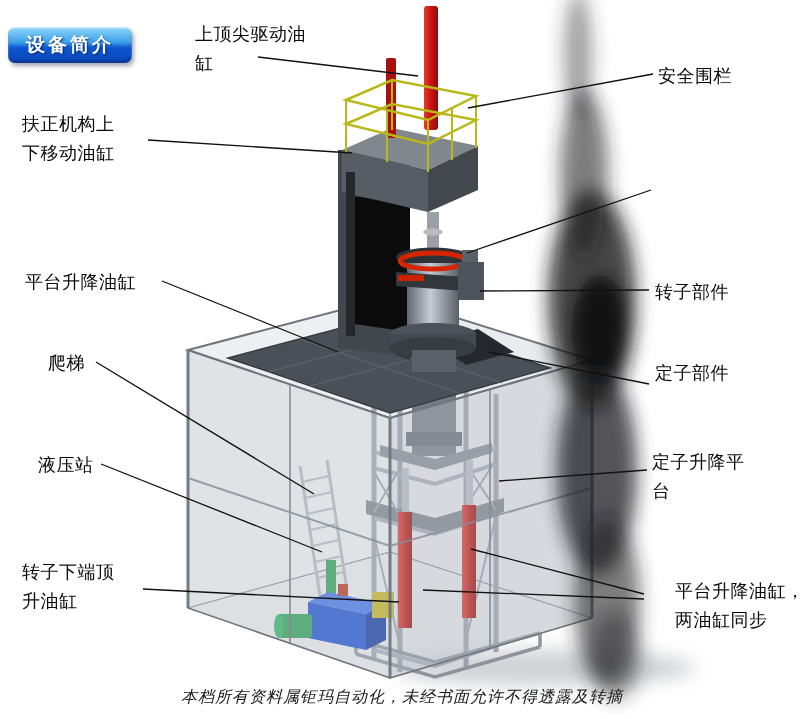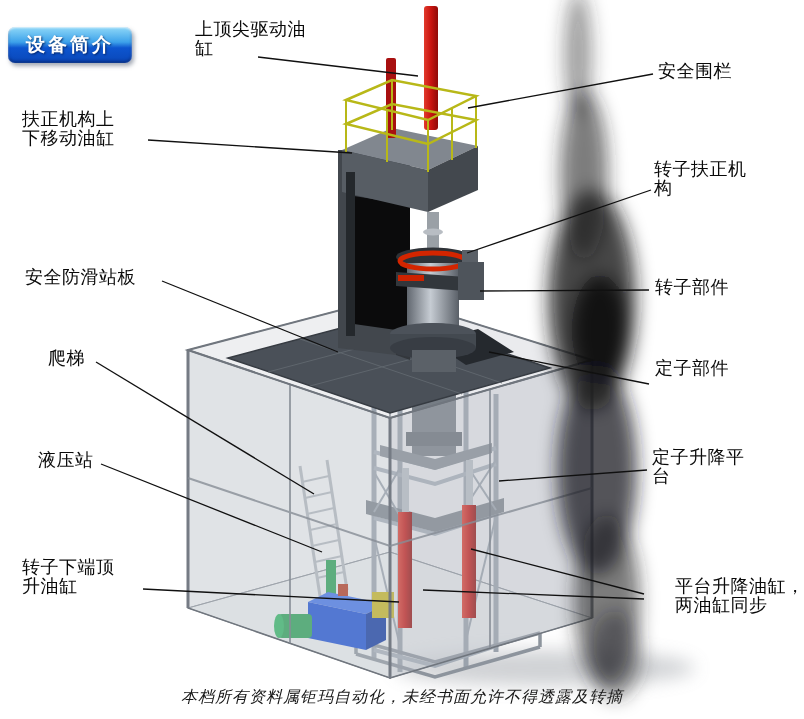--- a/index.html
+++ b/index.html
@@ -1,20 +1,20 @@
 <!DOCTYPE html>
 <html><head>
 <meta charset="utf-8">
 <style>
   *{margin:0;padding:0;box-sizing:border-box;}
   html,body{width:804px;height:719px;}
   body{background:#ffffff;font-family:"Liberation Sans","DejaVu Sans",sans-serif;}
   #stage{position:relative;width:804px;height:719px;background:#ffffff;overflow:hidden;}
   .scene{position:absolute;left:0;top:0;}
-  .callout{position:absolute;font-size:18px;line-height:19px;color:#0a0a0a;letter-spacing:0.5px;}
+  .callout{position:absolute;font-size:18px;line-height:29px;color:#0a0a0a;letter-spacing:0.5px;}
   .nowrap{white-space:nowrap;}
   .badge{position:absolute;left:8px;top:27px;width:124px;height:36px;border-radius:7px;
     background:linear-gradient(180deg,#8fd8f8 0%,#3da2ea 42%,#0d55cf 58%,#0a47b8 100%);
     box-shadow:2px 3px 4px rgba(90,100,120,.55), inset 0 1px 2px rgba(255,255,255,.75), inset 0 -2px 3px rgba(0,25,90,.55);
     display:flex;align-items:center;justify-content:center;}
   .badge span{color:#ffffff;font-size:19px;font-weight:bold;letter-spacing:3px;
     text-shadow:1px 1px 2px rgba(0,30,90,.85);}
   .footer{position:absolute;left:0;right:0;top:687px;text-align:center;font-size:16px;color:#161616;letter-spacing:1px;font-style:italic;}
 </style>
 </head>
@@ -220,22 +220,21 @@
     </g>
   </svg>
 
   <div class="badge">
     <span>设备简介</span>
   </div>
 
   <div class="callout" style="left:195px;top:20px;width:116px;">上顶尖驱动油缸</div>
   <div class="callout nowrap" style="left:658px;top:62px;">安全围栏</div>
   <div class="callout" style="left:22px;top:110px;width:96px;">扶正机构上下移动油缸</div>
-  <div class="callout" style="left:654px;top:160px;width:96px;">转子扶正机构</div>
-  <div class="callout nowrap" style="left:25px;top:268px;">安全防滑站板</div>
+  <div class="callout nowrap" style="left:25px;top:268px;">平台升降油缸</div>
   <div class="callout nowrap" style="left:655px;top:278px;">转子部件</div>
   <div class="callout nowrap" style="left:48px;top:349px;">爬梯</div>
   <div class="callout nowrap" style="left:655px;top:360px;font-family:Liberation Mono, monospace;">定子部件</div>
   <div class="callout nowrap" style="left:38px;top:451px;">液压站</div>
   <div class="callout" style="left:22px;top:558px;width:96px;">转子下端顶升油缸</div>
   <div class="callout" style="left:652px;top:448px;width:96px;">定子升降平台</div>
   <div class="callout" style="left:675px;top:577px;width:132px;">平台升降油缸，两油缸同步</div>
 
   <div class="footer">本档所有资料属钜玛自动化，未经书面允许不得透露及转摘</div>
 

